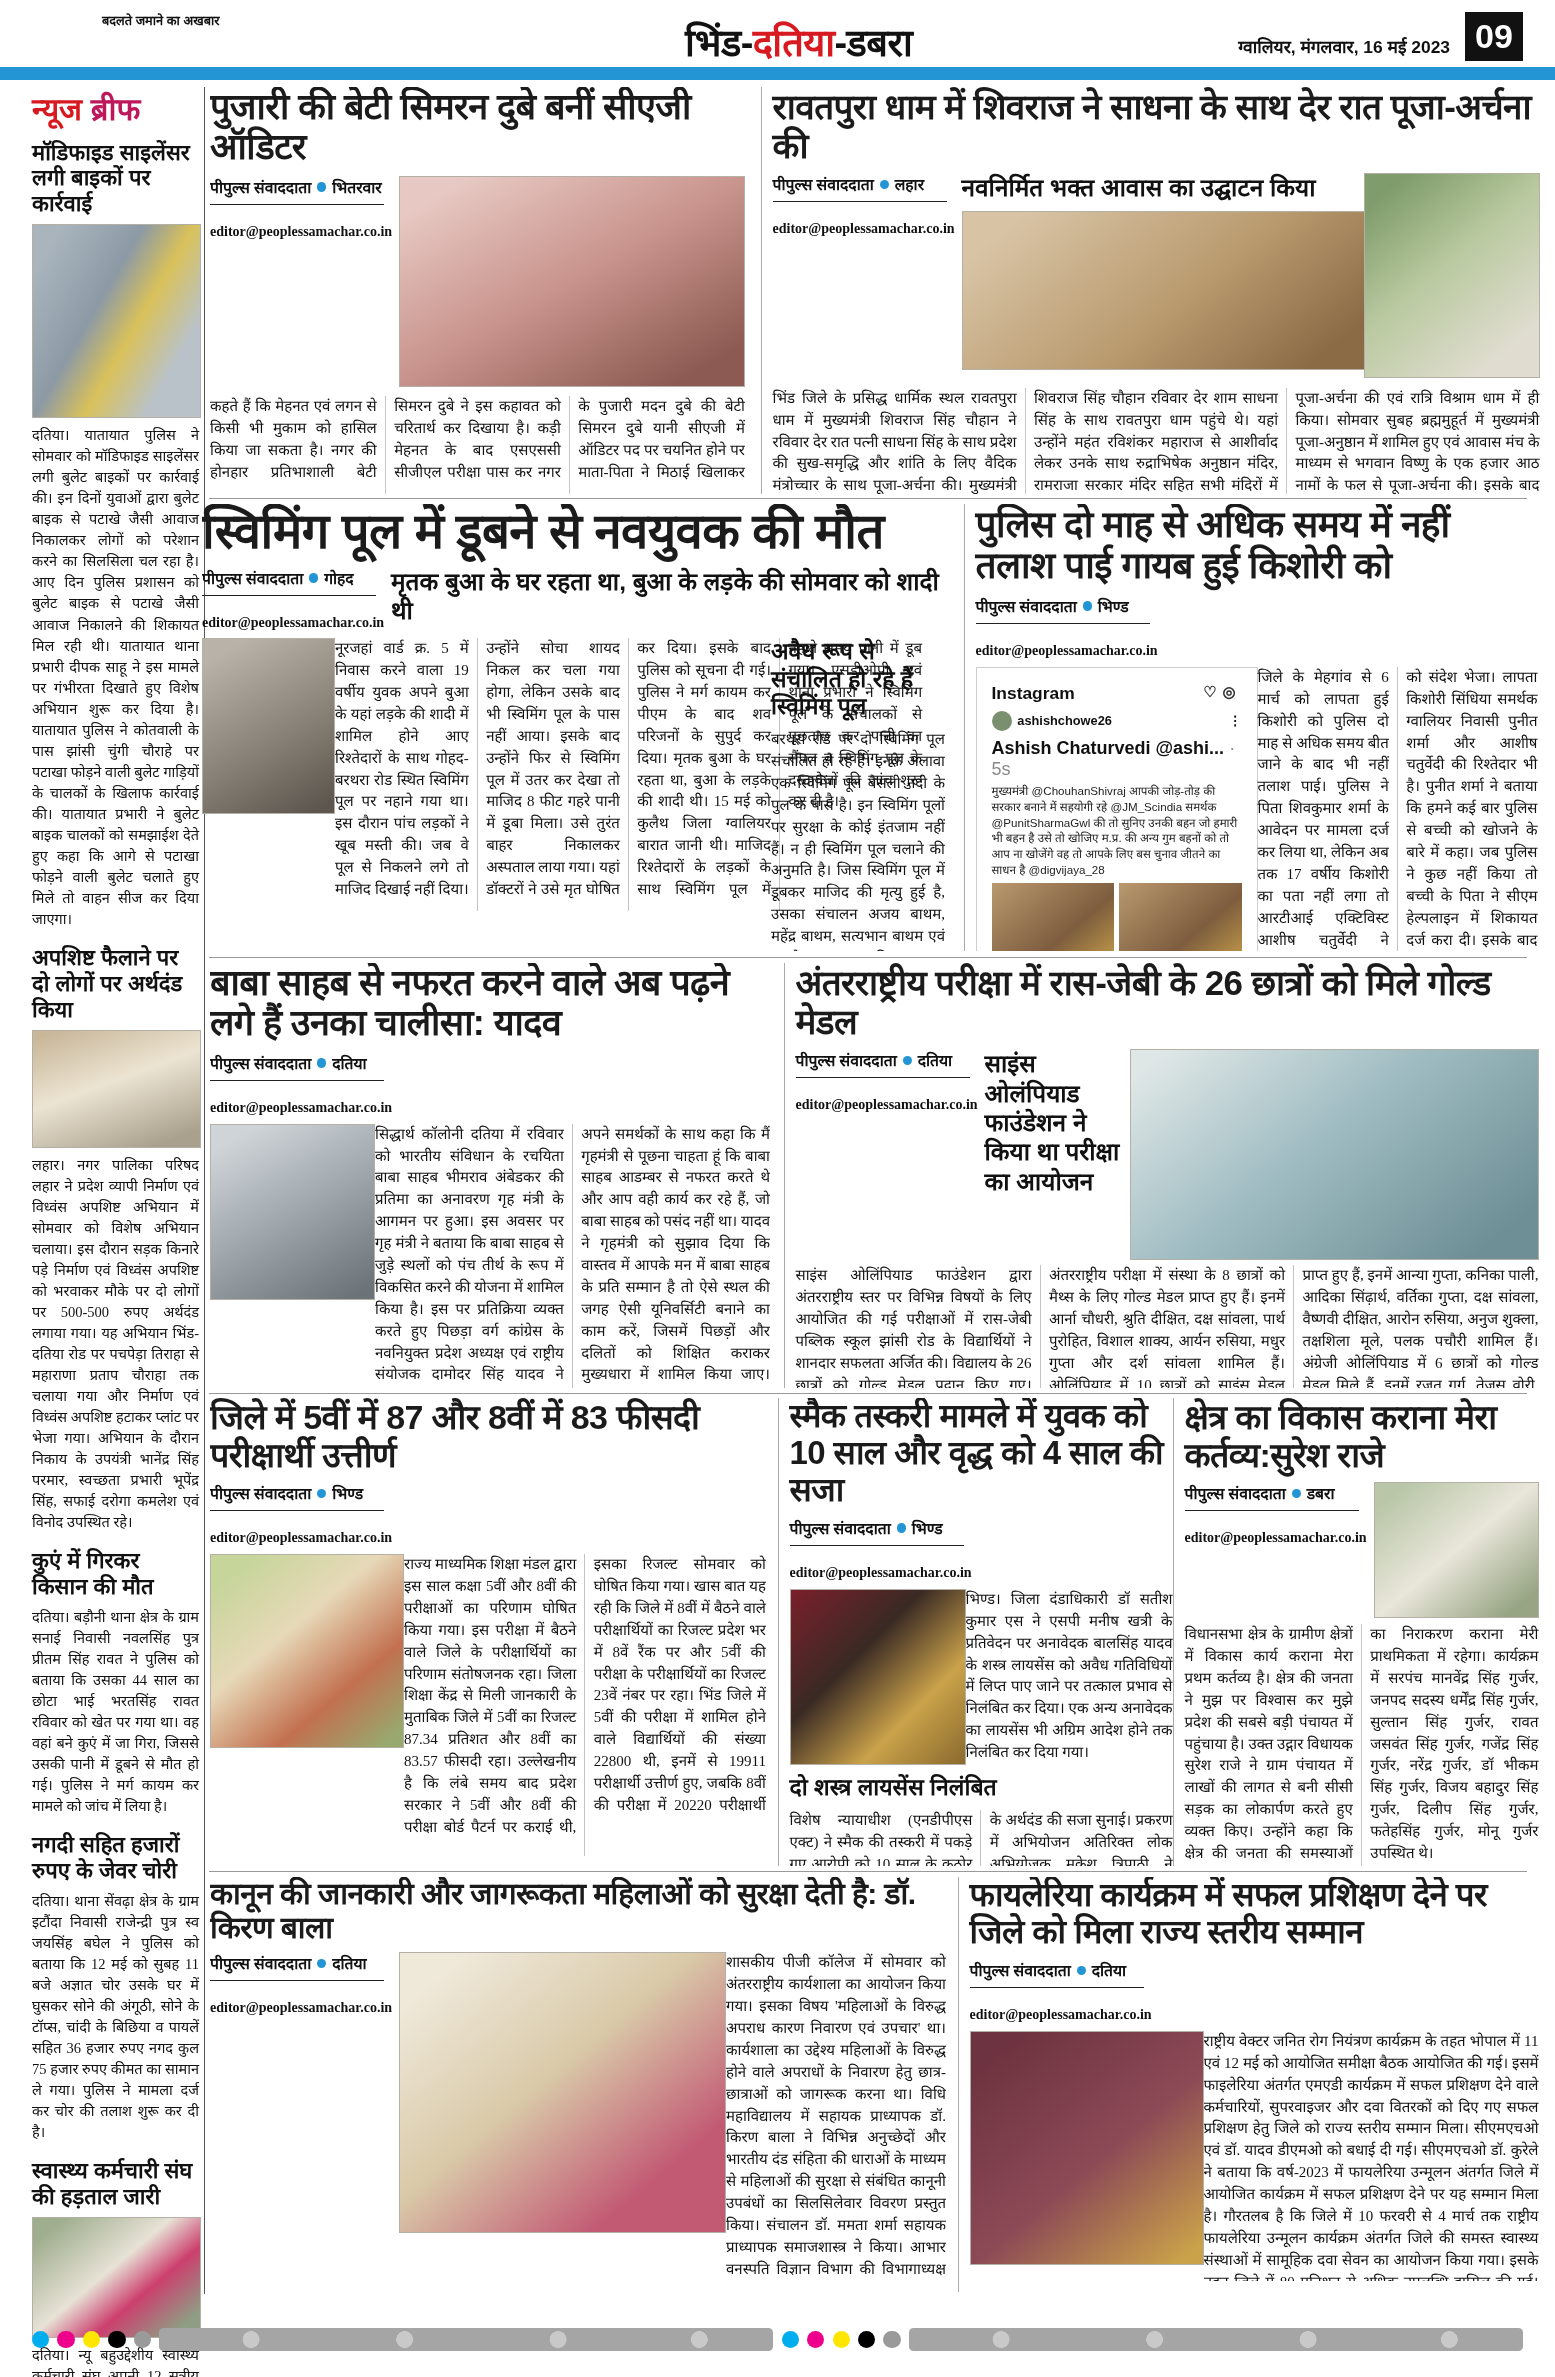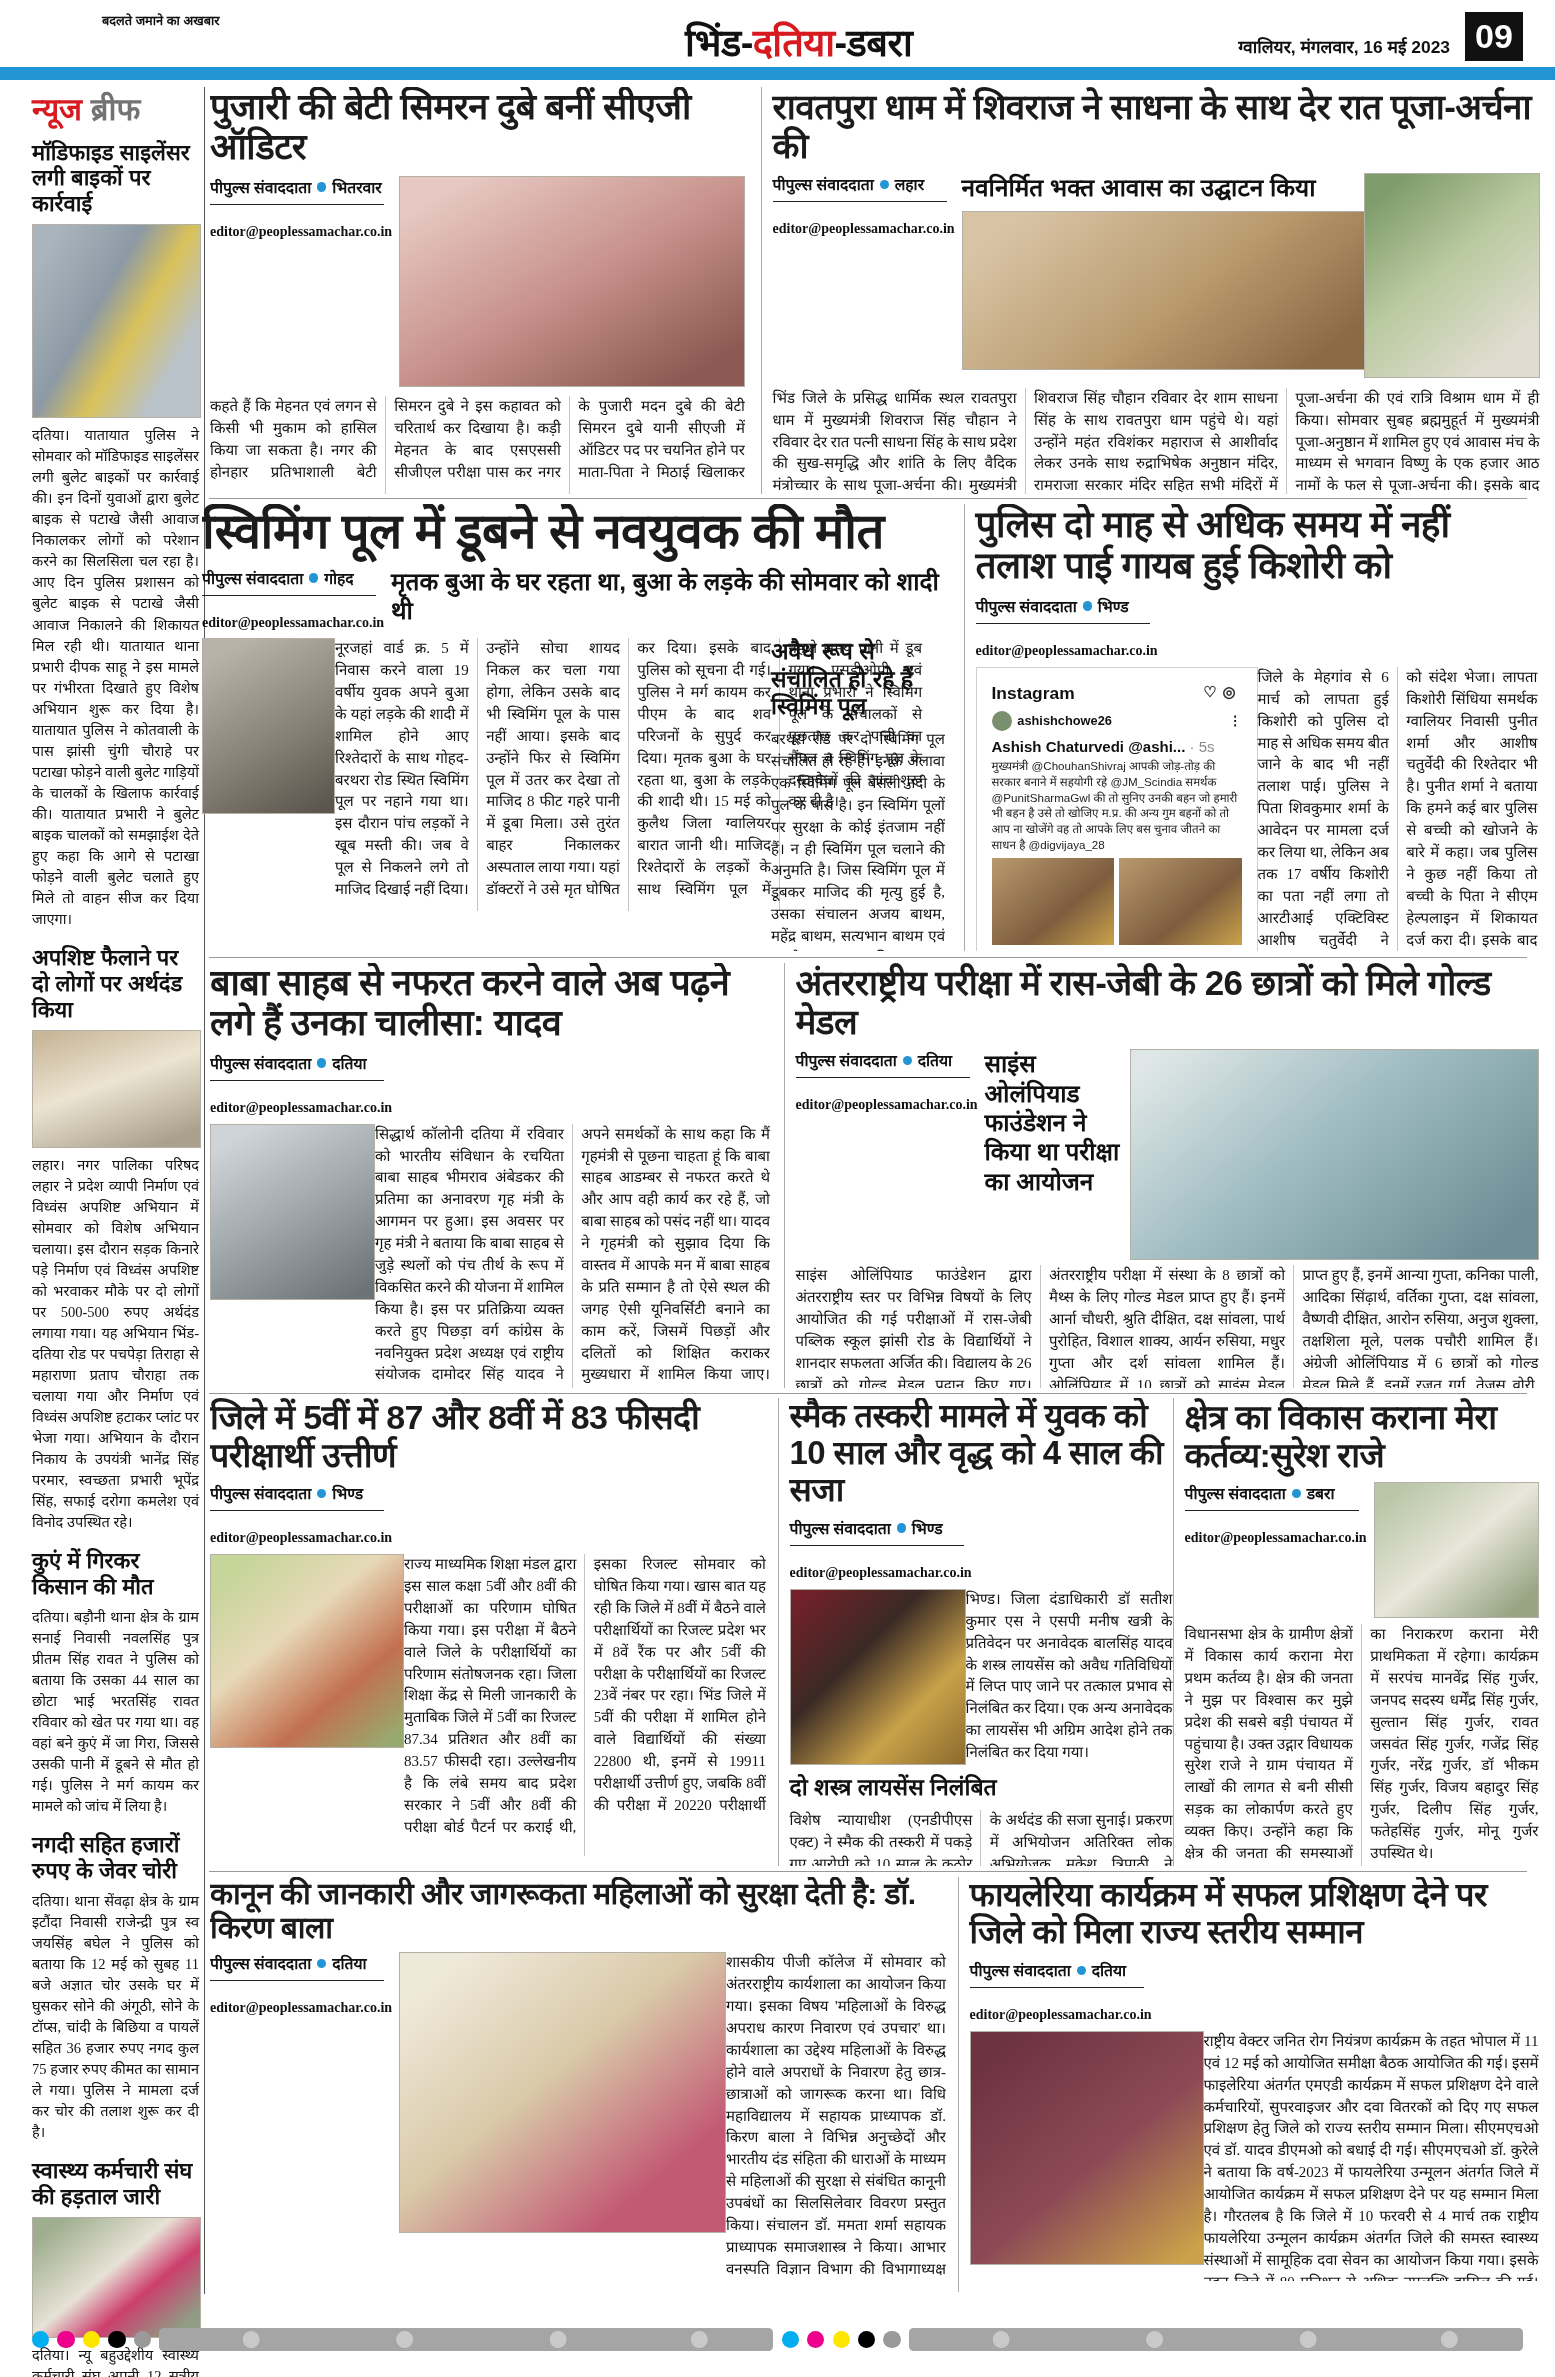--- a/index.html
+++ b/index.html
@@ -16,21 +16,21 @@
   .dateline{position:absolute;right:105px;top:34px;font-family:"Liberation Sans",sans-serif;font-weight:700;font-size:17.4px;}
   .pagenum{position:absolute;right:32px;top:11.6px;width:58px;height:49px;background:#111;color:#fff;
            font-family:"Liberation Sans",sans-serif;font-weight:700;font-size:34px;display:flex;align-items:center;justify-content:center;}
   .bluebar{position:absolute;left:0;top:67px;width:1555px;height:12.8px;background:#2395d5;}
   
   .v-sep{position:absolute;left:204px;top:87px;height:2207px;border-left:1.2px solid #555;}
   .h-rule{position:absolute;border-top:0.6px solid #999;}
   
   .sidebar{position:absolute;left:32px;top:87px;width:167px;}
   .nb-title{font-family:"Liberation Sans",sans-serif;font-weight:700;font-size:31px;margin-bottom:10.5px;}
-  .nb-title .r{color:#d71920;}.nb-title .b{color:#737373;}
+  .nb-title .r{color:#d71920;}.nb-title .b{color:#be185d;}
   .brief{margin-bottom:15px;}
   .brief h3{font-family:"Liberation Sans",sans-serif;font-weight:700;font-size:22px;line-height:1.18;margin:0 0 7px 0;}
   .brief p{font-size:14.5px;line-height:1.45;text-align:justify;margin:0;}
   .ph{background:linear-gradient(135deg,#cfc8bc,#b3aa9a 55%,#d9d2c6);border:0.6px solid #b5b0a6;}
   .ph-street{background:linear-gradient(120deg,#a9b4bd 10%,#8d9aa5 40%,#d9c15a 58%,#b9c2c8 80%);}
   .ph-banner{background:linear-gradient(160deg,#c9b79a 5%,#ece4d2 45%,#a9a18d 90%);}
   .ph-strike{background:linear-gradient(140deg,#9fae8e 10%,#e7e2d6 45%,#cc3f6e 65%,#8f9d84 90%);}
   .ph-family{background:linear-gradient(150deg,#e7c8c2 10%,#c8938c 50%,#8c5a52 90%);}
   .ph-pooja{background:linear-gradient(140deg,#d8c4a5 10%,#b99a6e 55%,#8a6b46 90%);}
   .ph-plant{background:linear-gradient(140deg,#7f9c6c 10%,#b9c99f 45%,#e0ddd0 85%);}
@@ -54,21 +54,21 @@
   .c2{column-count:2}.c3{column-count:3}
   .row{display:flex;align-items:flex-start;margin-bottom:9.3px;}
   .aside-box{flex:0 0 174px;}
   .aside-box h4,.subhead2{font-family:"Liberation Sans",sans-serif;font-weight:700;font-size:23px;line-height:1.2;margin:0 0 8.1px 0;}
   
   .ig{flex:0 0 250px;border:0.6px solid #cfcfcf;background:#fff;font-family:"Liberation Sans",sans-serif;padding:15px;}
   .ig-top{display:flex;justify-content:space-between;font-size:17.4px;font-weight:700;}
   .ig-icons{font-size:15px;color:#333;letter-spacing:5.8px;}
   .ig-acct{display:flex;align-items:center;gap:5.8px;margin:7px 0;font-size:12.8px;font-weight:700;}
   .ig-av{width:20px;height:20px;border-radius:50%;background:#7a8f6d;}
-  .ig-user{font-size:15px;font-weight:700;margin-bottom:3.5px;}
+  .ig-user{font-size:18px;font-weight:700;margin-bottom:3.5px;}
   .ig-user .muted{color:#8a8a8a;font-weight:400;}
   .ig-text{font-size:11.6px;line-height:1.35;color:#222;}
   .ig-photos{display:flex;gap:4.6px;margin-top:5.8px;}
   .ig-photos div{flex:1;height:87px;background:linear-gradient(140deg,#b99a6e,#7d5d3e 60%,#caa24a);}
   
   .press{position:absolute;left:32px;top:2328px;width:1491px;display:flex;align-items:center;gap:8.1px;}
   .pdot{width:17.4px;height:17.4px;border-radius:50%;}
   .pbar{height:23px;flex:1;background:
         radial-gradient(circle at 15% 50%, #c9c9c9 0 8.1px, transparent 8.7px),
         radial-gradient(circle at 40% 50%, #c9c9c9 0 8.1px, transparent 8.7px),

